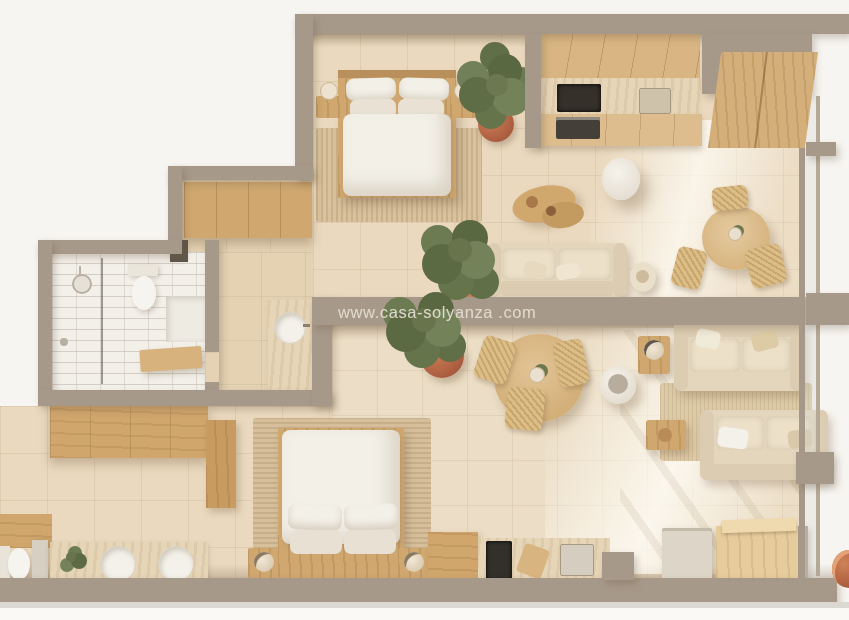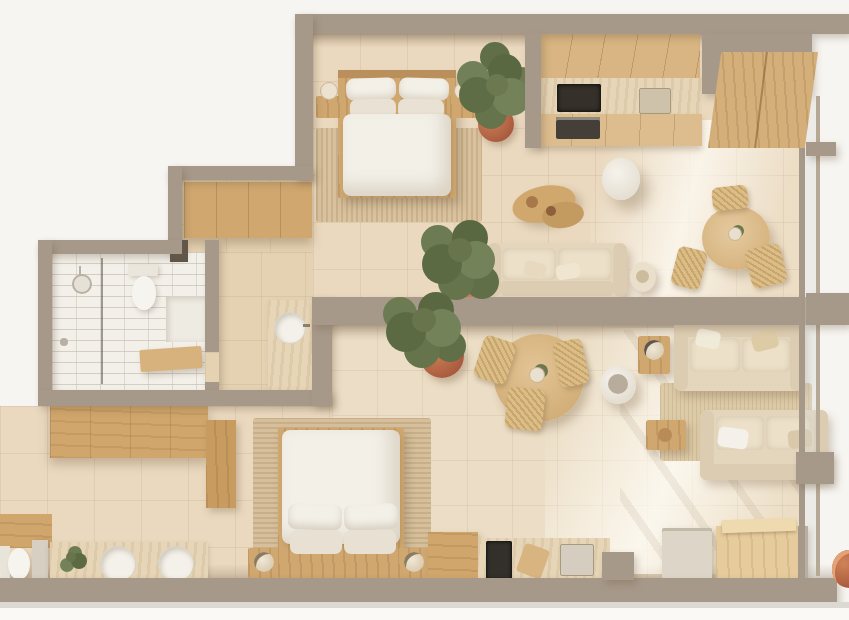--- a/index.html
+++ b/index.html
@@ -189,14 +189,15 @@
 
   <div class="abs" style="left:708px;top:52px;width:110px;height:96px;background-color:#d4af79;background-image:repeating-linear-gradient(86deg,rgba(118,82,40,.16) 0 2px,transparent 2px 10px);clip-path:polygon(12% 0%,100% 0%,88% 100%,0% 100%);box-shadow:0 5px 8px rgba(120,95,65,.35);"></div>
   <div class="abs" style="left:760px;top:52px;width:2px;height:96px;background:rgba(110,78,40,.45);transform:skewX(-7deg);"></div>
   <div class="abs leaf" style="left:448px;top:238px;width:24px;height:24px;background:#67744c;box-shadow:-18px 14px 0 8px #5c6a44,16px 10px 0 7px #74825a,-4px 32px 0 6px #66744c,10px -12px 0 6px #5a6841,-22px -8px 0 5px #6d7b52,22px 32px 0 5px #616f48;"></div>
   <div class="abs leaf" style="left:412px;top:308px;width:24px;height:24px;background:#67744c;box-shadow:-18px 12px 0 8px #5c6a44,18px 8px 0 7px #74825a,-2px 30px 0 6px #66744c,12px -10px 0 6px #5a6841,-24px -6px 0 5px #6d7b52,26px 26px 0 4px #616f48;"></div>
   <div class="abs circ" style="left:832px;top:550px;width:34px;height:38px;background:radial-gradient(circle at 35% 35%,#d08257,#a85a3e 75%);box-shadow:inset 4px 4px 0 -1px #e3a277;"></div>
 
   <div class="abs" style="left:0px;top:602px;width:849px;height:6px;background:#dcd9d2;"></div>
   <div class="abs" style="left:0px;top:608px;width:849px;height:12px;background:#faf9f6;"></div>
 
+  <div id="watermark" class="abs" style="left:338px;top:303px;">www.casa-solyanza .com</div>
 
 </div>
 
 </body></html>

